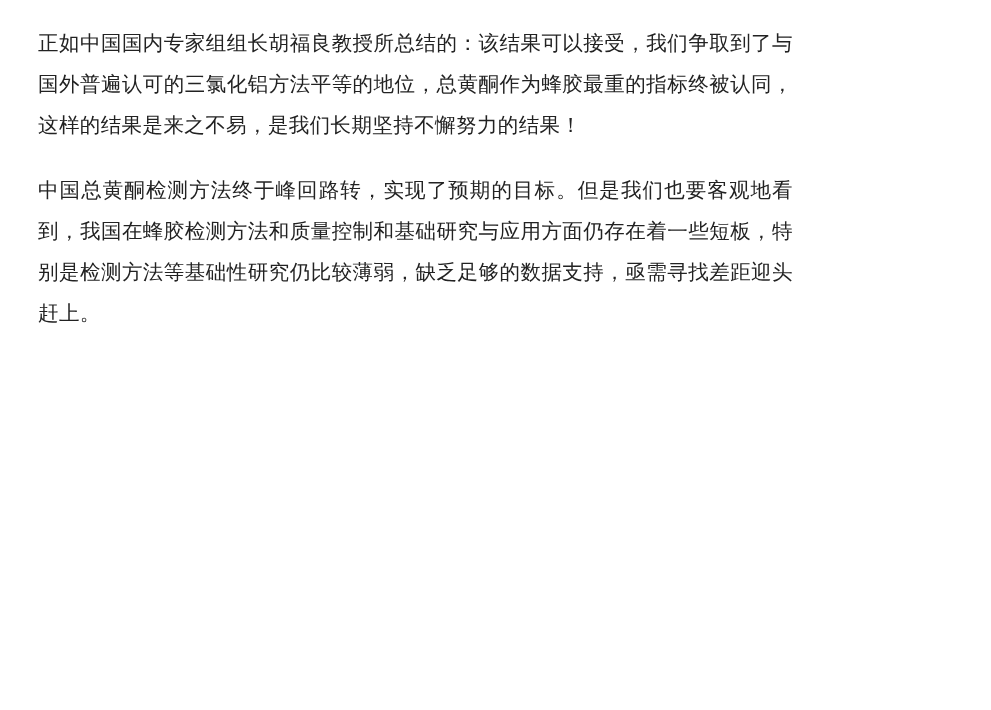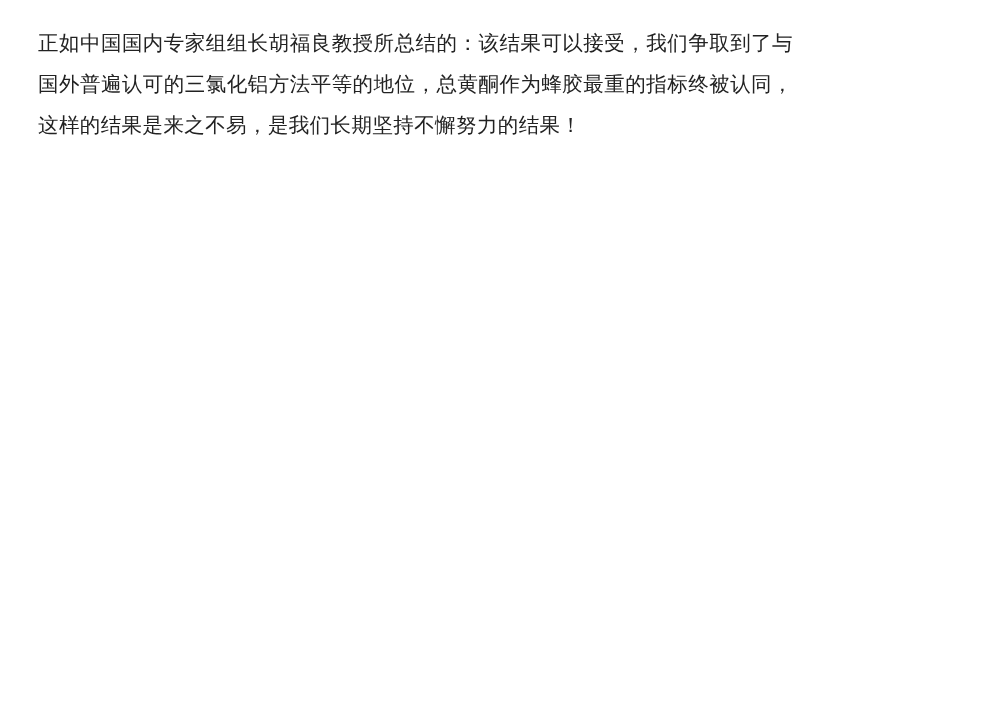--- a/index.html
+++ b/index.html
@@ -33,13 +33,14 @@
   }
   .paragraph:last-child {
     margin-bottom: 0;
   }
 </style>
 </head>
 <body>
 
 <div class="document">
   <p class="paragraph">正如中国国内专家组组长胡福良教授所总结的：该结果可以接受，我们争取到了与国外普遍认可的三氯化铝方法平等的地位，总黄酮作为蜂胶最重的指标终被认同，这样的结果是来之不易，是我们长期坚持不懈努力的结果！</p>
+  <p class="paragraph">中国总黄酮检测方法终于峰回路转，实现了预期的目标。但是我们也要客观地看到，我国在蜂胶检测方法和质量控制和基础研究与应用方面仍存在着一些短板，特别是检测方法等基础性研究仍比较薄弱，缺乏足够的数据支持，亟需寻找差距迎头赶上。</p>
 </div>
 
 </body></html>

